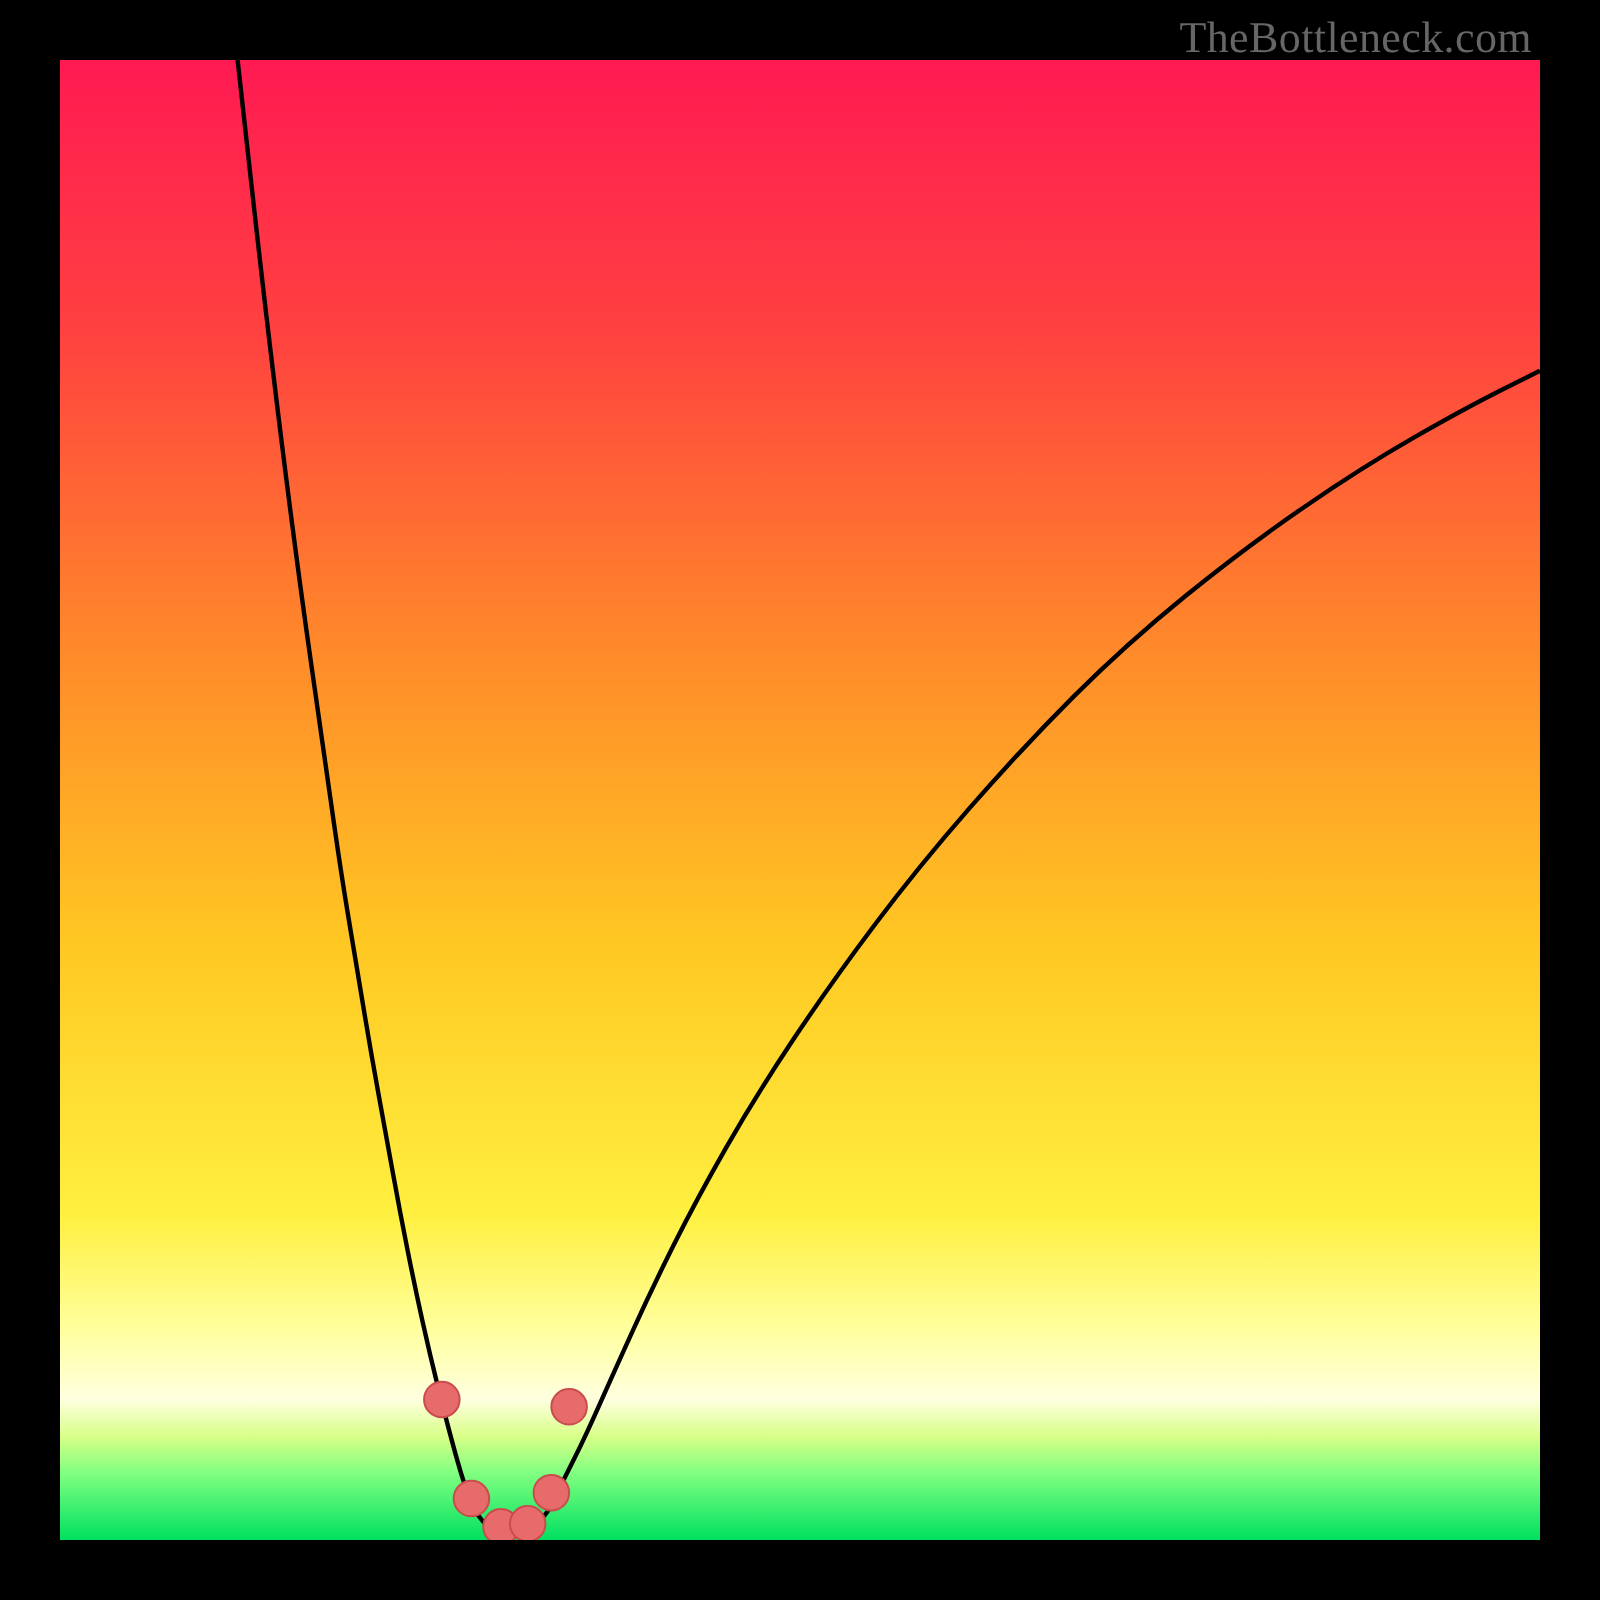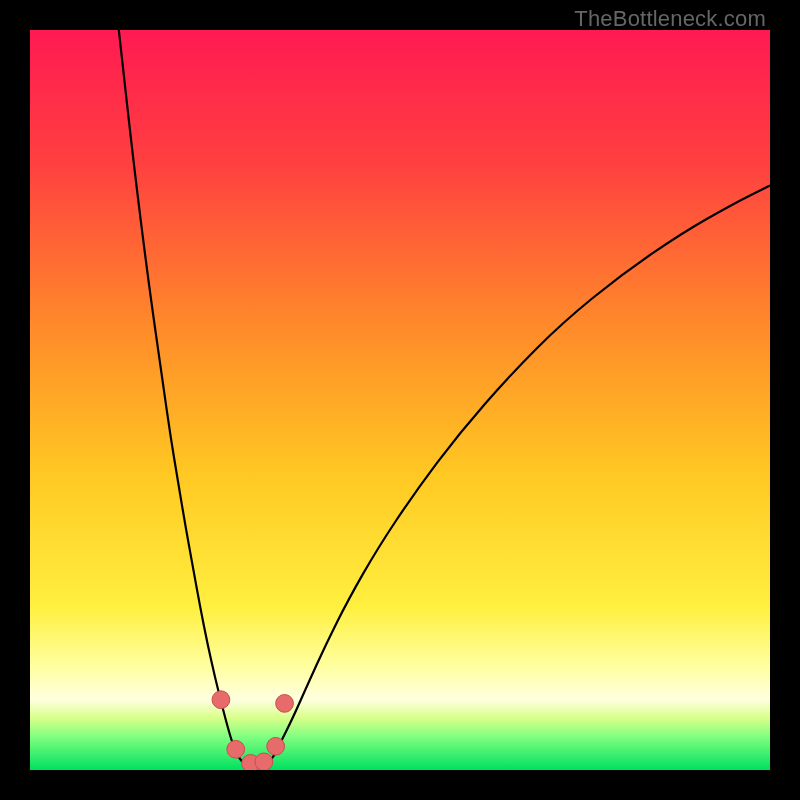--- a/index.html
+++ b/index.html
@@ -27,20 +27,21 @@
     height: 740px;
   }
   .watermark {
     position: absolute;
     top: 6px;
     right: 34px;
     color: #666666;
     font-size: 22px;
     font-weight: 500;
     letter-spacing: 0.2px;
+    font-family: Liberation Serif, serif;
   }
   svg { display: block; }
 </style>
 </head>
 <body>
 
 <div class="watermark">TheBottleneck.com</div>
 
 <div class="frame">
   <svg class="plot" viewBox="0 0 740 740" preserveAspectRatio="none">

